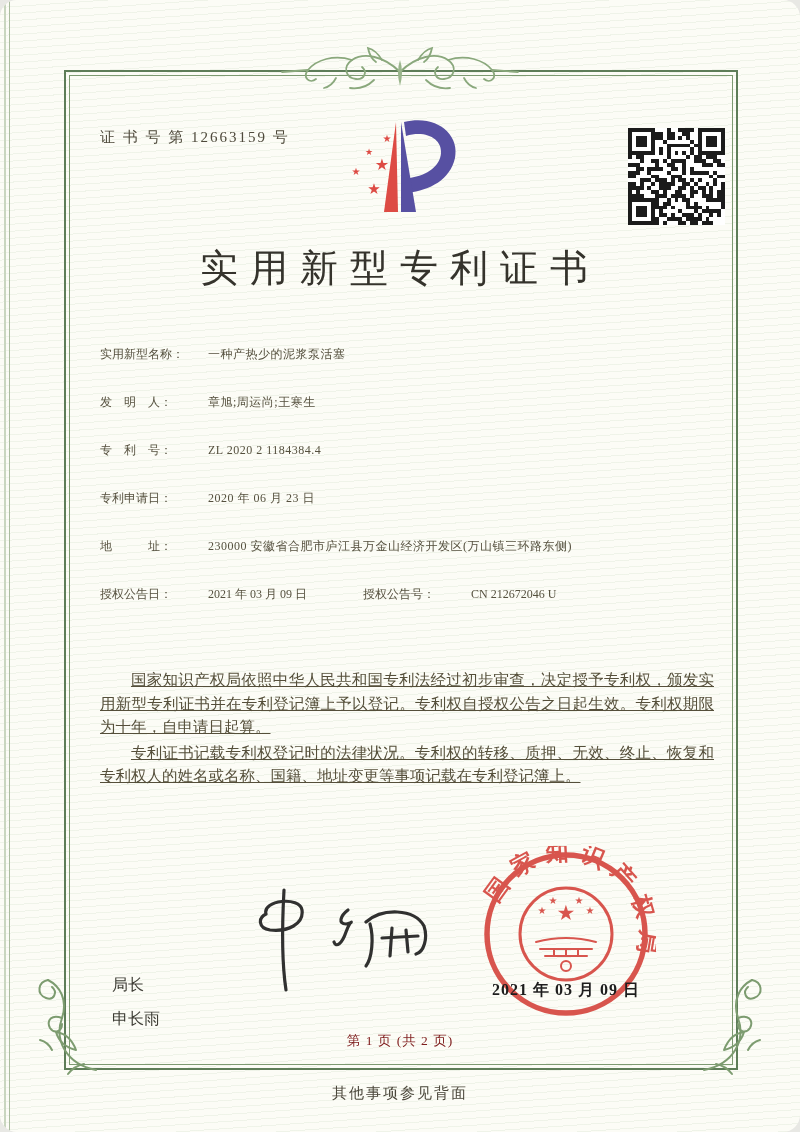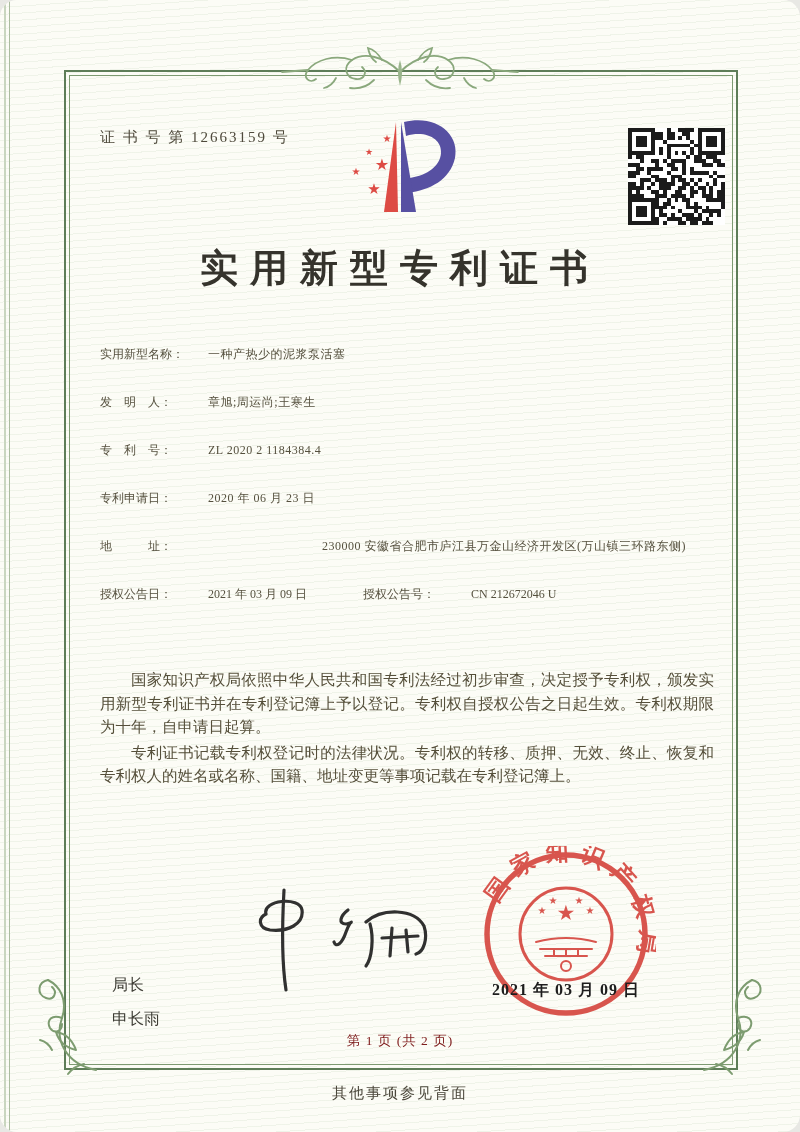--- a/index.html
+++ b/index.html
@@ -6,31 +6,31 @@
   .page{position:relative;width:800px;height:1132px;margin:0 auto;background:#fcfcf6;overflow:hidden;
         font-family:"Liberation Serif","DejaVu Serif",serif;color:#55503e;border-radius:17px;}
   .page::before{content:"";position:absolute;inset:0;pointer-events:none;
         background:repeating-linear-gradient(176deg, rgba(152,184,142,0.13) 0 1px, rgba(0,0,0,0) 1px 7px);}
   .scan-edge1{position:absolute;left:4px;top:0;bottom:0;width:2px;background:#c9d6bf;}
   .scan-edge2{position:absolute;left:9px;top:0;bottom:0;width:1px;background:#aabc9e;}
   .frame{position:absolute;left:64px;top:70px;width:670px;height:996px;border:2px solid #5e7d58;}
   .frame-inner{position:absolute;inset:3px;border:1px solid #7d9a71;}
   .abs{position:absolute;}
   .cert-no{left:100px;top:128px;font-size:15px;letter-spacing:2px;color:#4f4a3c;}
-  .title{left:0;right:0;top:243px;text-align:center;font-size:38px;font-weight:bold;
+  .title{left:0;right:0;top:243px;text-align:center;font-size:38px;font-weight:normal;
          letter-spacing:12px;color:#35332c;}
   .fields{left:100px;top:342px;width:614px;font-size:12px;line-height:24px;}
   .frow{display:flex;margin-bottom:24px;}
   .flabel{flex:0 0 108px;white-space:pre;}
   .fvalue{flex:1;letter-spacing:0.5px;}
-  .fvalue.addr{max-width:478px;text-align:right;}
+  .fvalue.addr{max-width:478px;}
   .grant-pair2{margin-left:56px;display:flex;font-family:Liberation Serif, serif;}
   .paras{left:100px;top:668px;width:614px;font-size:15.5px;line-height:23.5px;color:#554f3a;
          text-align:justify;}
-  .paras p{margin:0 0 2px 0;text-indent:2em;}
+  .paras p{margin:0 0 2px 0;text-indent:2em;text-decoration:underline;}
   .signer{left:112px;top:968px;font-size:16px;color:#3d3c34;line-height:34px;}
   .sig-svg{left:232px;top:886px;}
   .seal-svg{left:476px;top:846px;}
   .seal-date{left:492px;top:980px;font-size:16px;font-weight:bold;letter-spacing:1px;color:#1d1d1d;}
   .page-num{left:0;right:0;top:1032px;text-align:center;font-size:13.5px;color:#7f1d1d;letter-spacing:1px;}
   .back-note{left:0;right:0;top:1084px;text-align:center;font-size:15px;color:#4a463a;letter-spacing:2px;}
   .logo-svg{left:338px;top:112px;}
   .qr-box{left:628px;top:128px;width:97px;height:97px;background:#fff;}
   .orn-top{left:278px;top:46px;}
   .orn-bl{left:26px;top:970px;}

